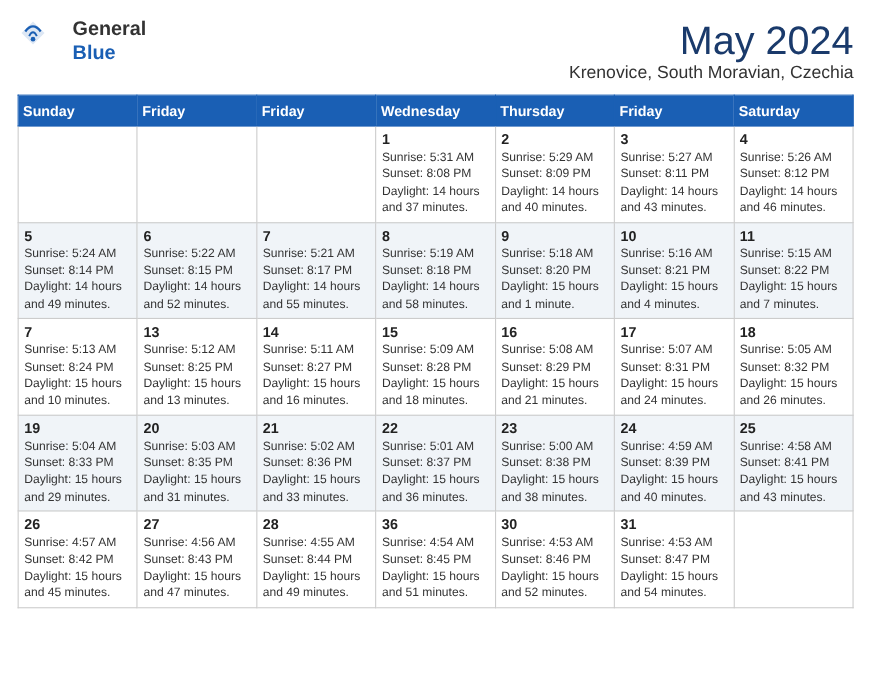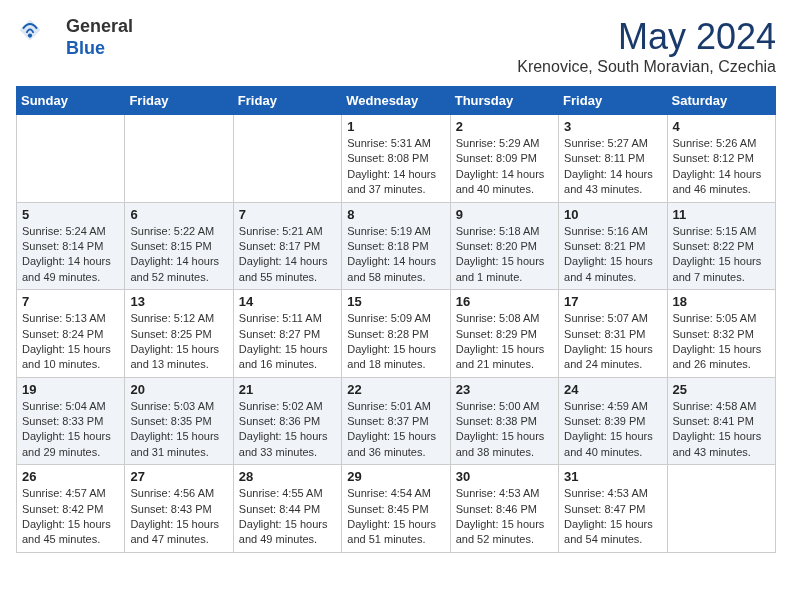--- a/index.html
+++ b/index.html
@@ -238,21 +238,21 @@
         </td>
         <td>
           <span class="day-number">27</span>
           <div class="day-info">Sunrise: 4:56 AM<br>Sunset: 8:43 PM<br>Daylight: 15 hours<br>and 47 minutes.</div>
         </td>
         <td>
           <span class="day-number">28</span>
           <div class="day-info">Sunrise: 4:55 AM<br>Sunset: 8:44 PM<br>Daylight: 15 hours<br>and 49 minutes.</div>
         </td>
         <td>
-          <span class="day-number">29</span>
+          <span class="day-number">36</span>
           <div class="day-info">Sunrise: 4:54 AM<br>Sunset: 8:45 PM<br>Daylight: 15 hours<br>and 51 minutes.</div>
         </td>
         <td>
           <span class="day-number">30</span>
           <div class="day-info">Sunrise: 4:53 AM<br>Sunset: 8:46 PM<br>Daylight: 15 hours<br>and 52 minutes.</div>
         </td>
         <td>
           <span class="day-number">31</span>
           <div class="day-info">Sunrise: 4:53 AM<br>Sunset: 8:47 PM<br>Daylight: 15 hours<br>and 54 minutes.</div>
         </td>

